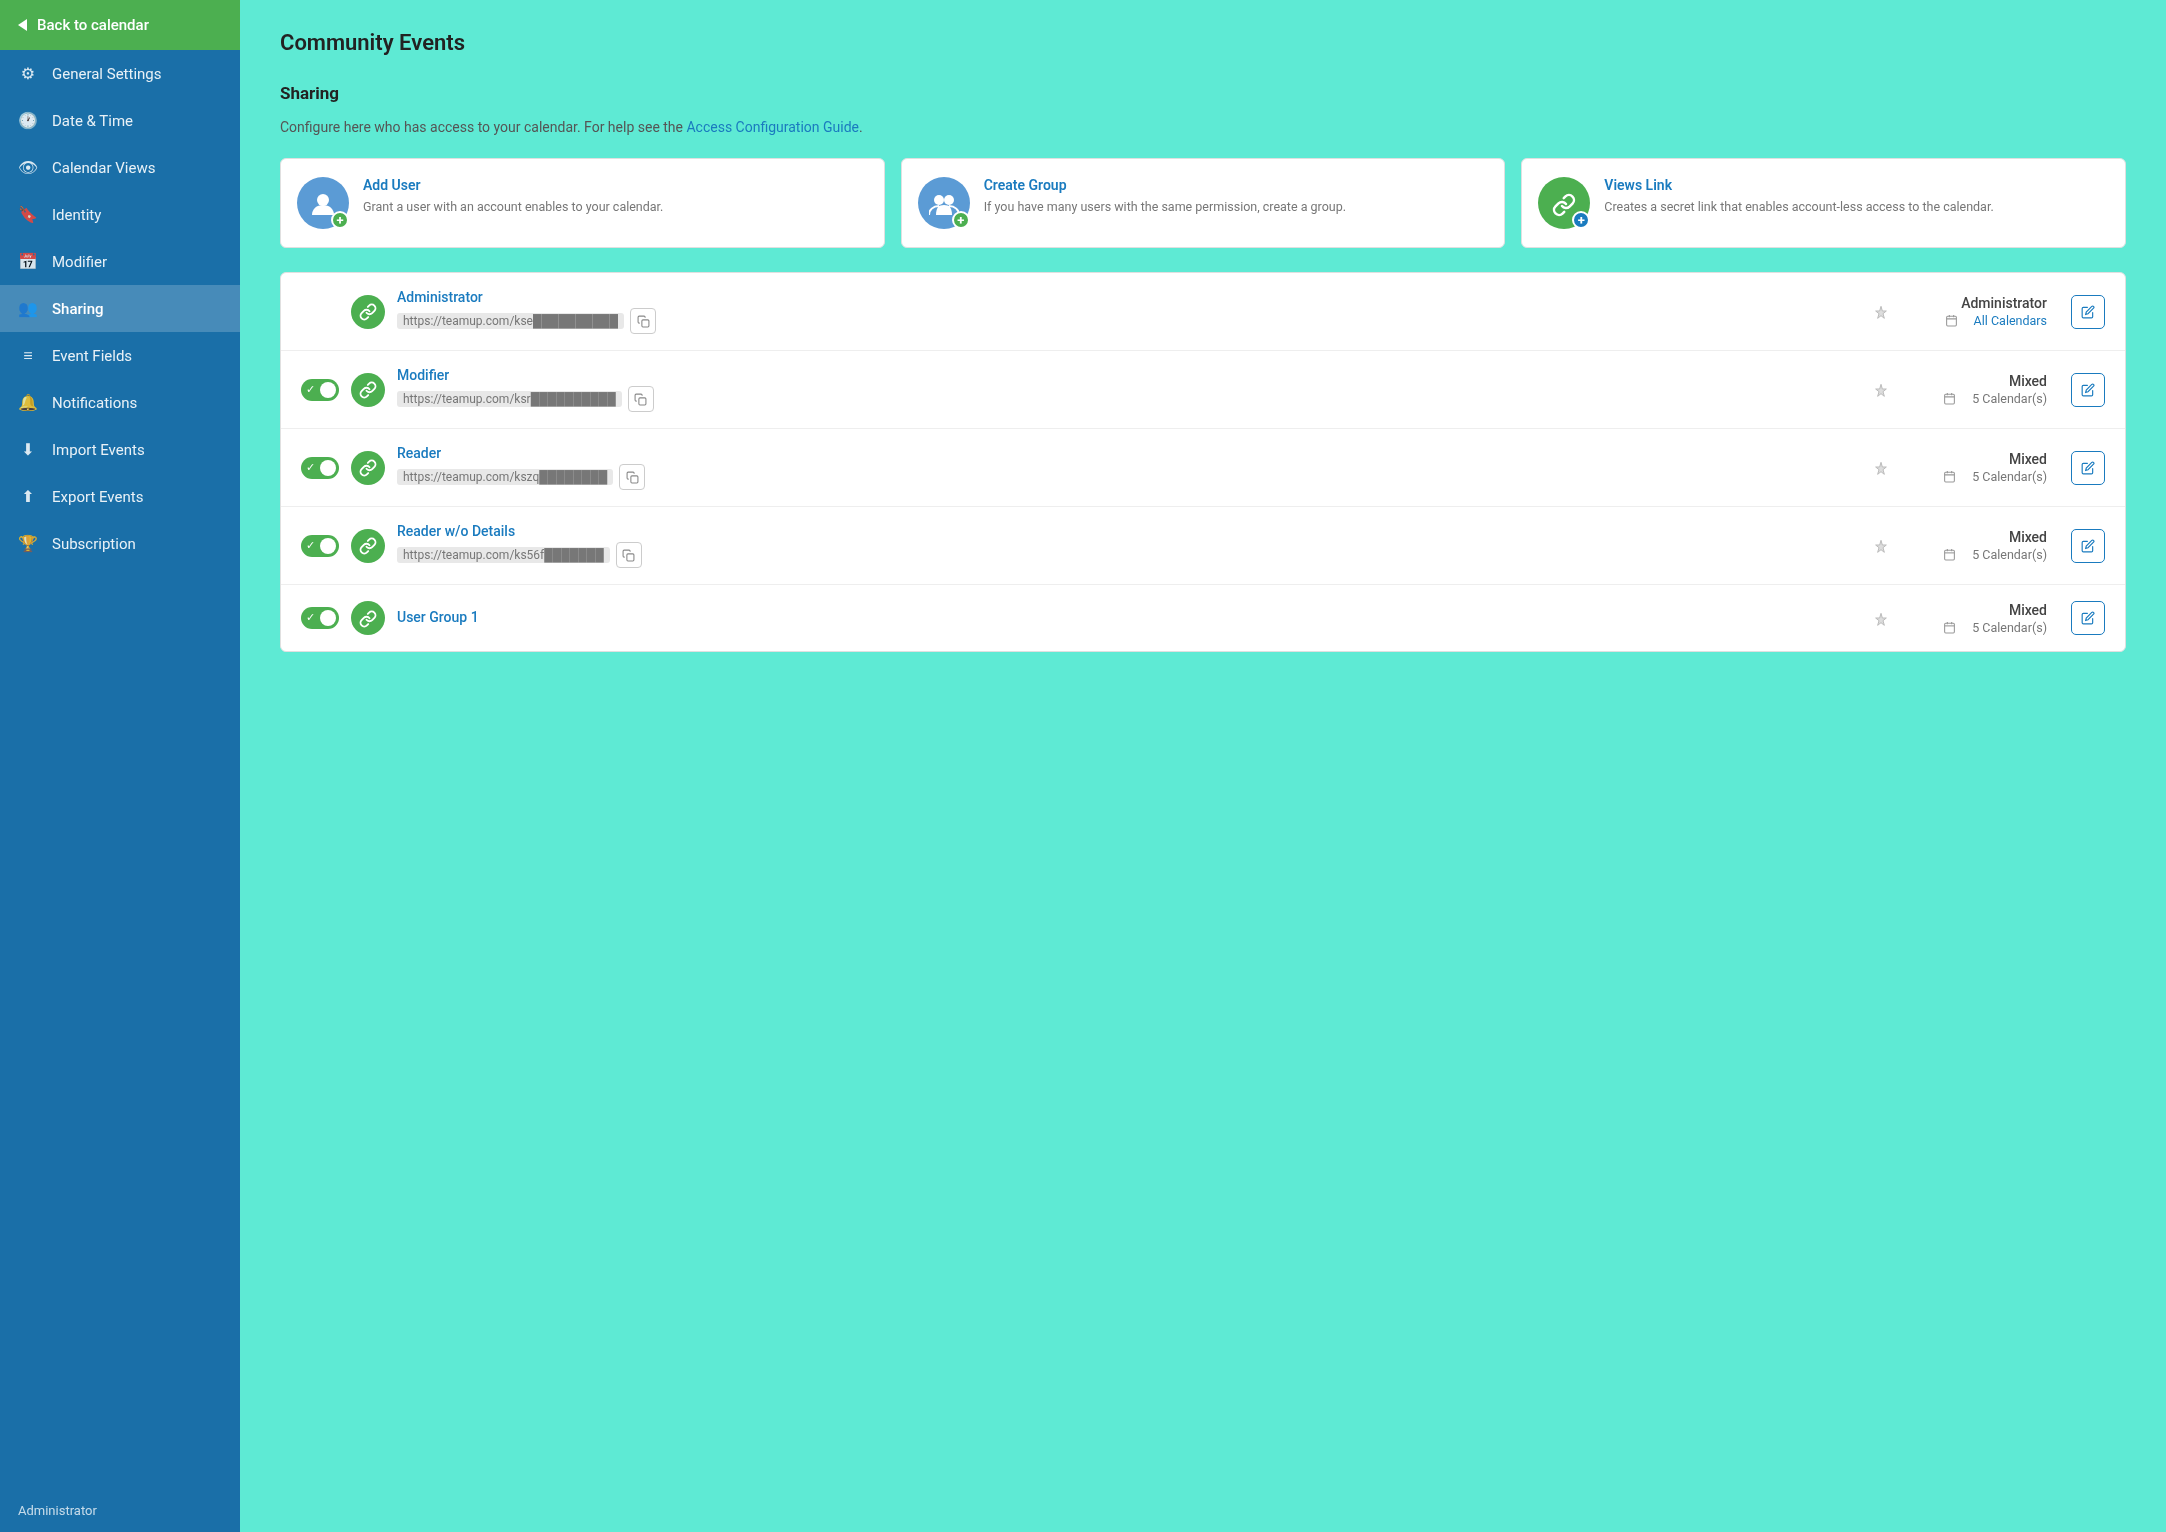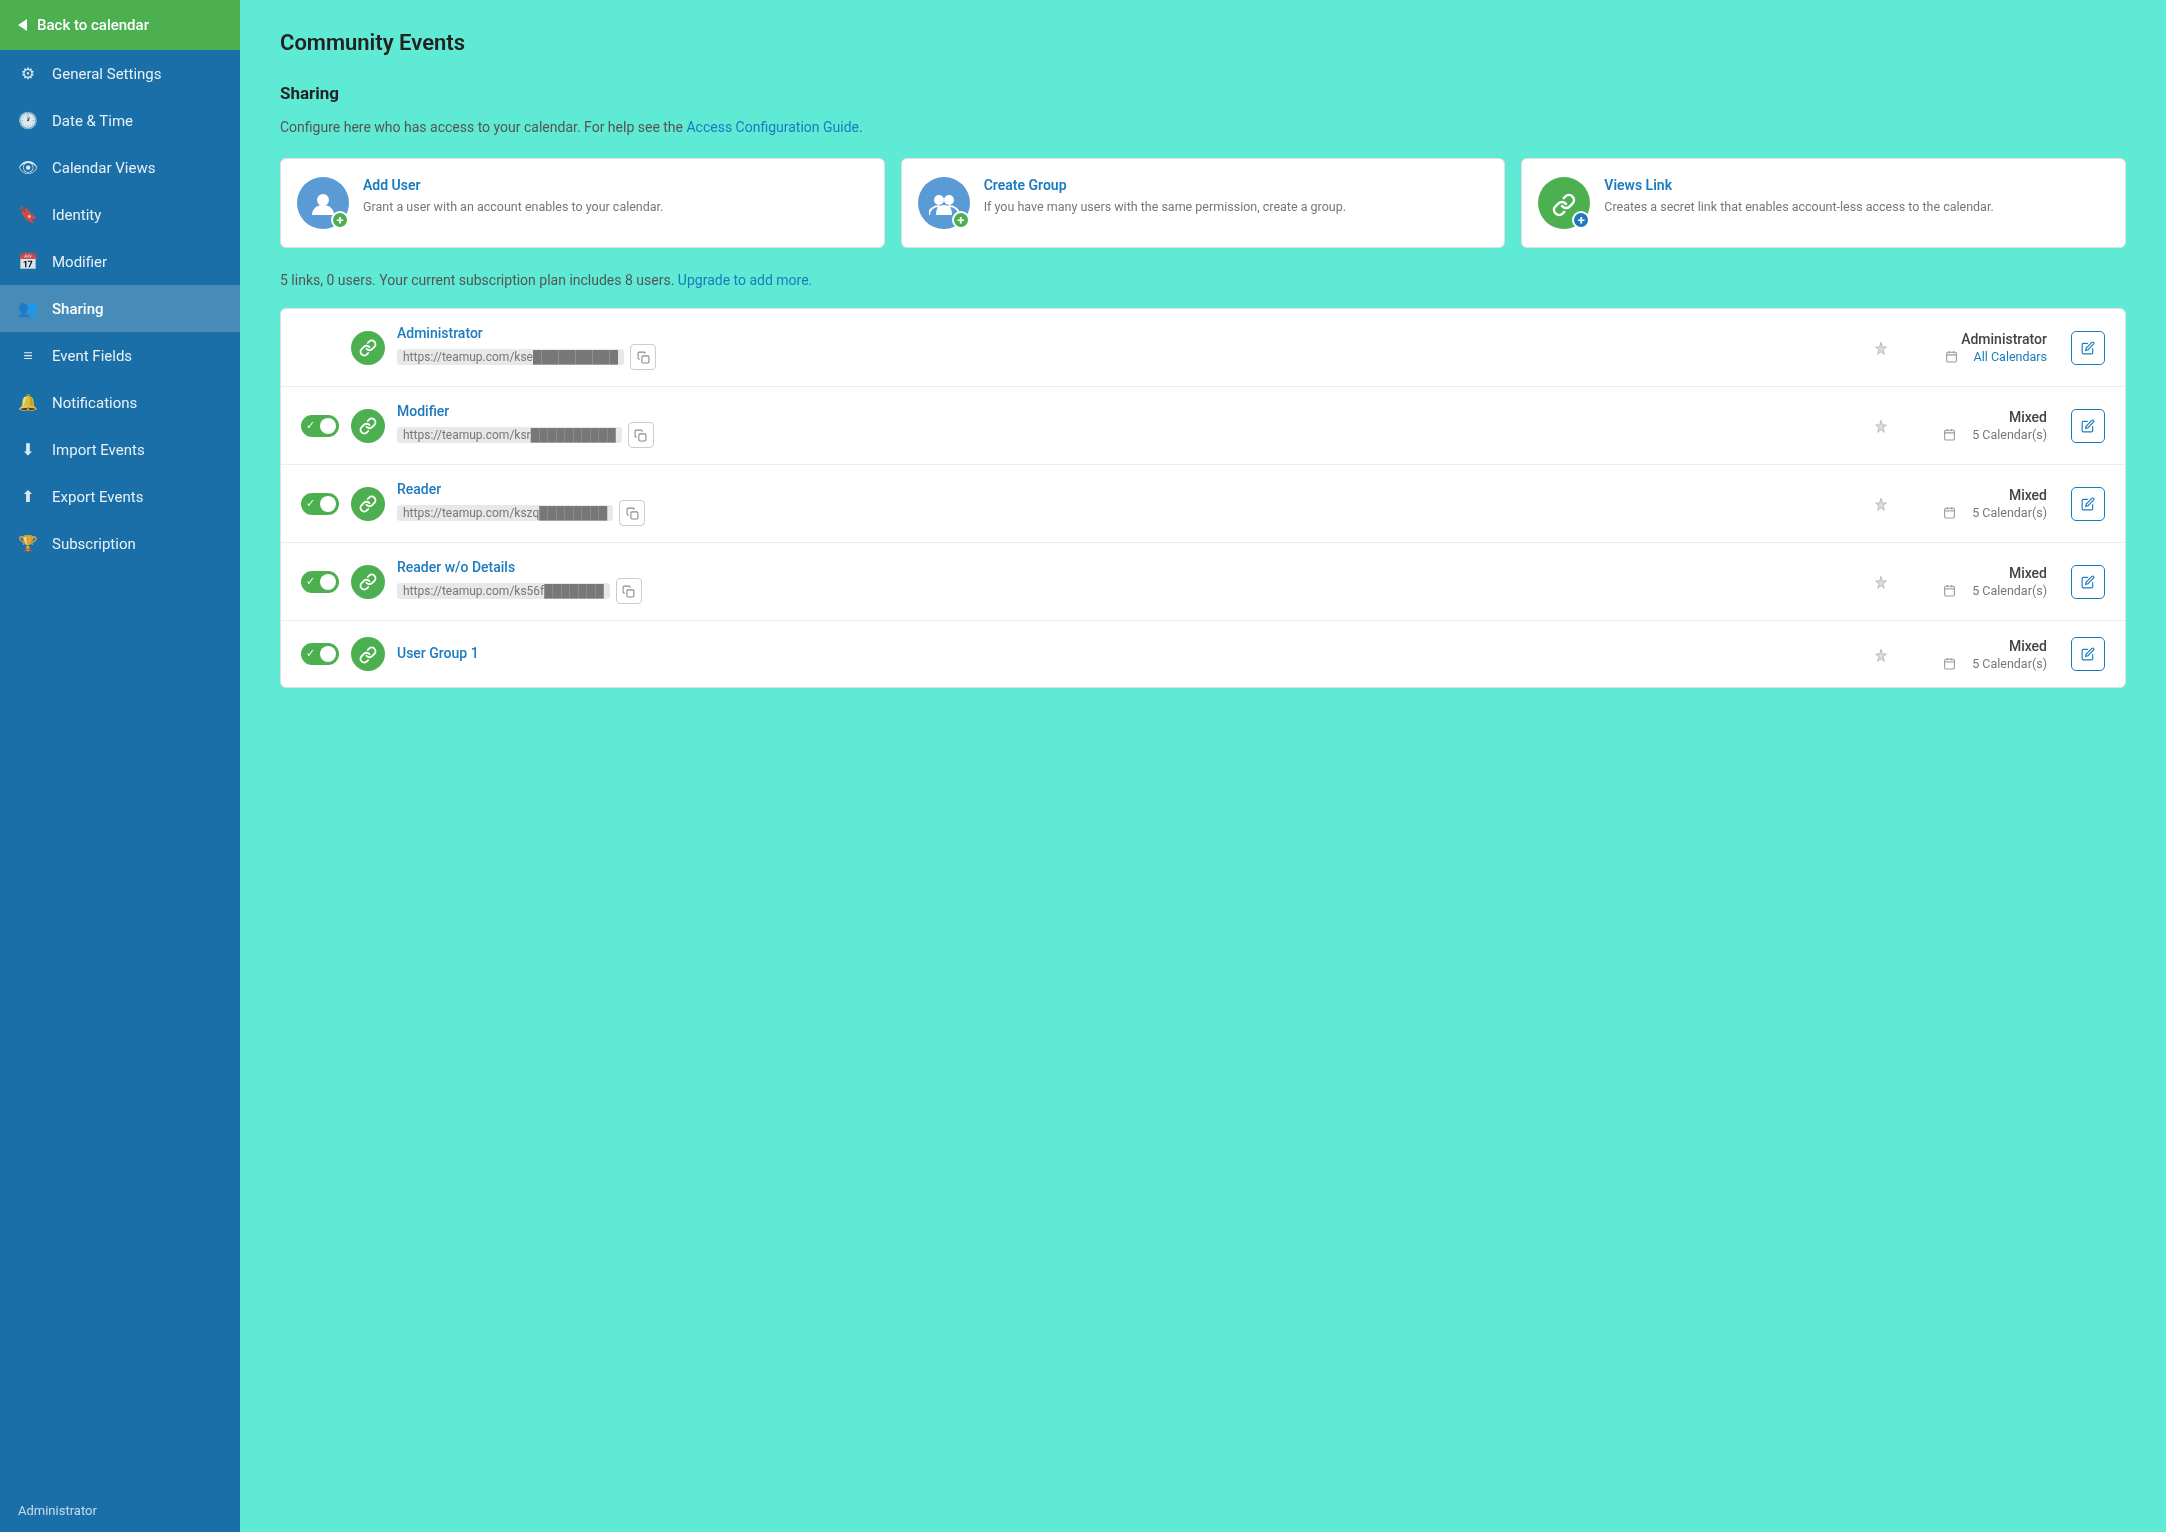--- a/index.html
+++ b/index.html
@@ -379,24 +379,20 @@
       <div class="card-plus blue" style="background:#1a7bbf">+</div>
     </div>
     <div class="card-text">
       <h3>Views Link</h3>
       <p>Creates a secret link that enables account-less access to the calendar.</p>
     </div>
   </div>
       </div>
   </div>
 
-  <div class="summary-line">
-    <span>5 links, 0 users. Your current subscription plan includes 8 users.</span>
-    <a href="#">Upgrade to add more.</a>
-  </div>
 
   <div class="links-list" id="links-list">
 
   <div class="link-row">
     <div class="toggle-wrap" style="width:38px"></div>
     <div class="link-icon-wrap">
       <span class="icon-sym">
         <svg width="18" height="18" viewBox="0 0 24 24" fill="none">
           <path d="M10 13a5 5 0 007.54.54l3-3a5 5 0 00-7.07-7.07l-1.72 1.71" stroke="white" stroke-width="2.5" stroke-linecap="round"></path>
           <path d="M14 11a5 5 0 00-7.54-.54l-3 3a5 5 0 007.07 7.07l1.71-1.71" stroke="white" stroke-width="2.5" stroke-linecap="round"></path>

